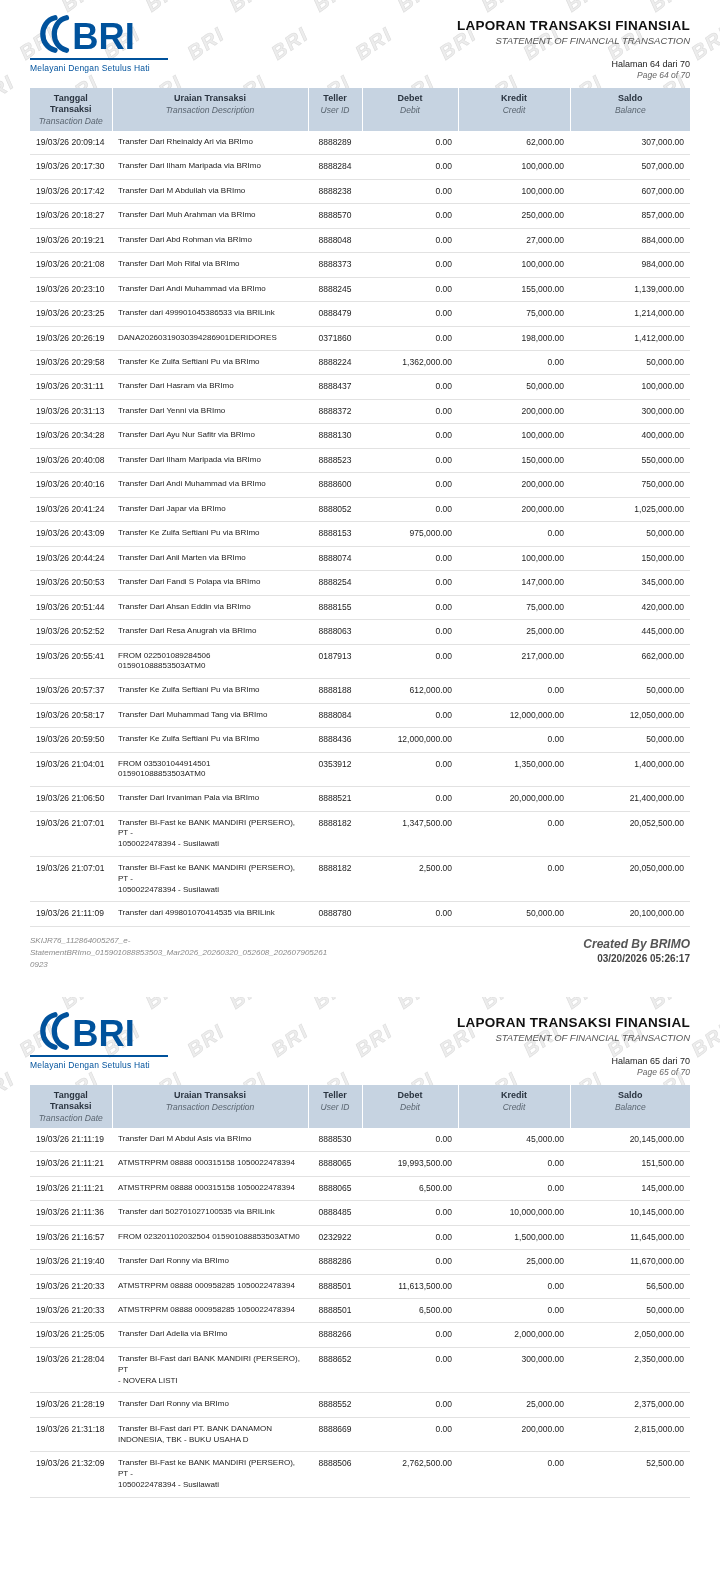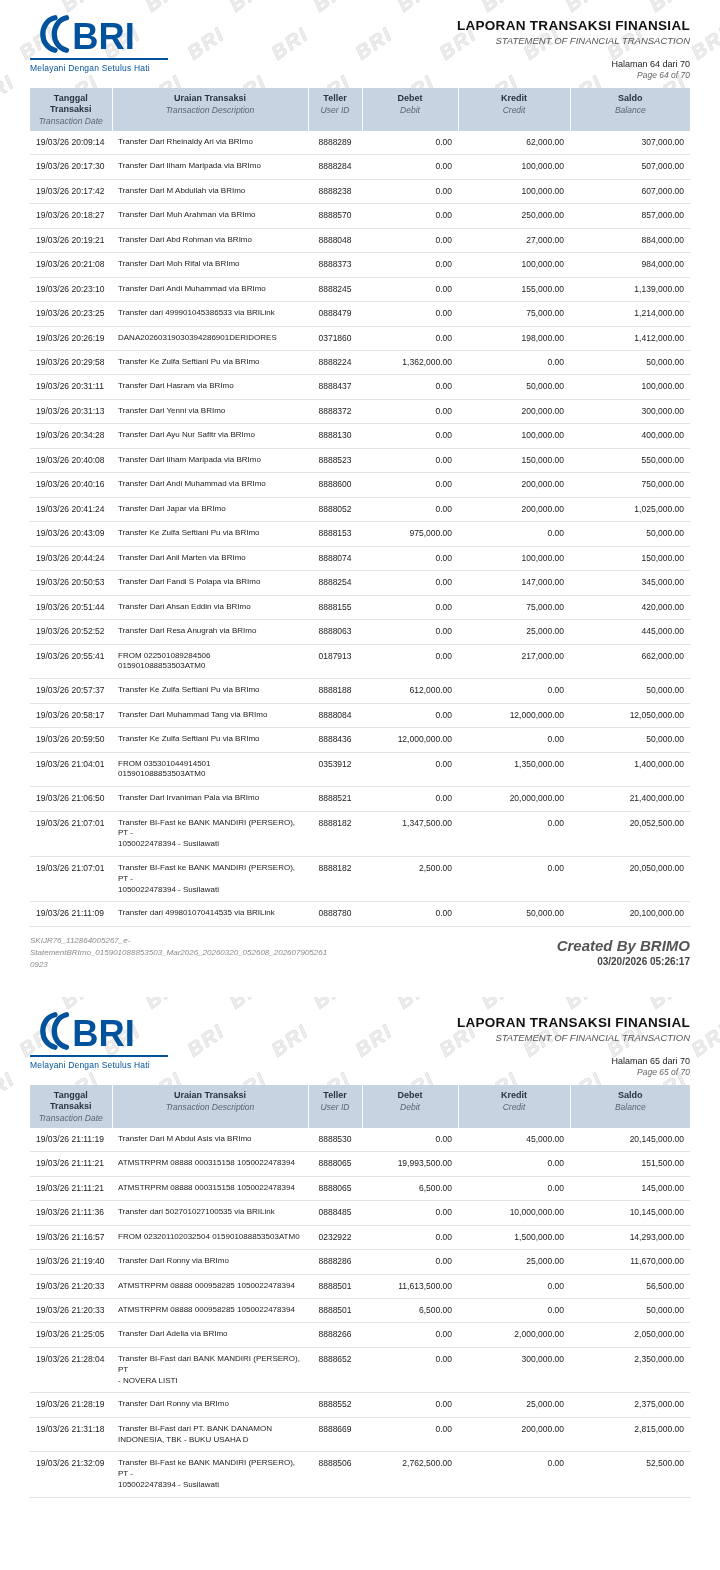--- a/index.html
+++ b/index.html
@@ -68,21 +68,21 @@
   .col-num { text-align:right; white-space:nowrap; }
 
   
   .page-footer { position:relative; z-index:1; display:flex; justify-content:space-between; align-items:flex-start; margin-top:8px; }
   .footer-left {
     width:300px;
     font-size:8px; font-style:italic; color:#8a8a8a;
     line-height:1.5; overflow-wrap:anywhere;
   }
   .footer-right { text-align:right; padding-top:2px; }
-  .footer-created-by { font-size:15px; font-weight:bold; font-style:italic; color:#555; }
+  .footer-created-by { font-size:12px; font-weight:bold; font-style:italic; color:#555; }
   .footer-created-at { font-size:10px; font-weight:bold; color:#444; margin-top:2px; }
 </style>
 </head>
 <body>
 
 <section class="page">
   <div class="watermark-layer">
       <span class="wm" style="left: -24px; top: -16px;">BRI</span>
       <span class="wm" style="left: 60px; top: -16px;">BRI</span>
       <span class="wm" style="left: 144px; top: -16px;">BRI</span>
@@ -544,21 +544,21 @@
           <td class="col-num">0.00</td>
           <td class="col-num">10,000,000.00</td>
           <td class="col-num">10,145,000.00</td>
         </tr>
         <tr>
           <td class="col-date">19/03/26 21:16:57</td>
           <td class="col-desc">FROM 023201102032504 015901088853503ATM0</td>
           <td class="col-teller">0232922</td>
           <td class="col-num">0.00</td>
           <td class="col-num">1,500,000.00</td>
-          <td class="col-num">14,293,000.00</td>
+          <td class="col-num">11,645,000.00</td>
         </tr>
         <tr>
           <td class="col-date">19/03/26 21:19:40</td>
           <td class="col-desc">Transfer Dari Ronny via BRImo</td>
           <td class="col-teller">8888286</td>
           <td class="col-num">0.00</td>
           <td class="col-num">25,000.00</td>
           <td class="col-num">11,670,000.00</td>
         </tr>
         <tr>

